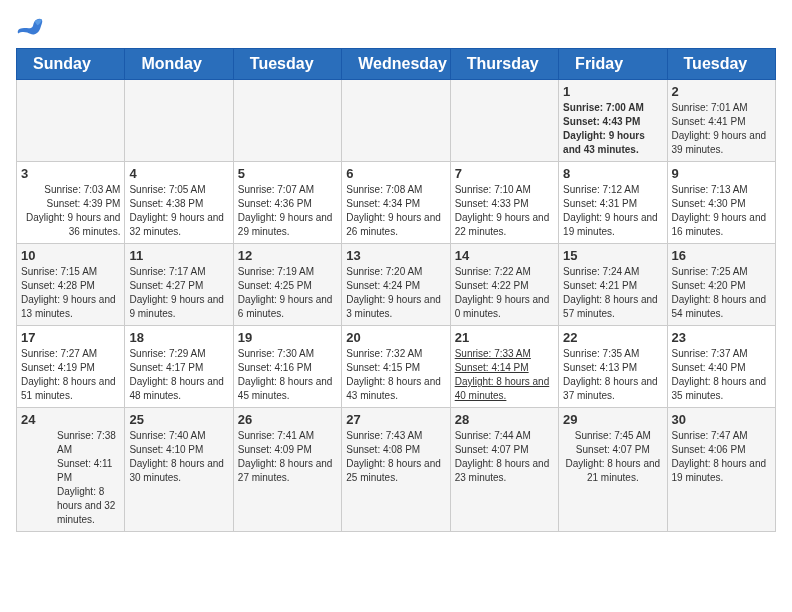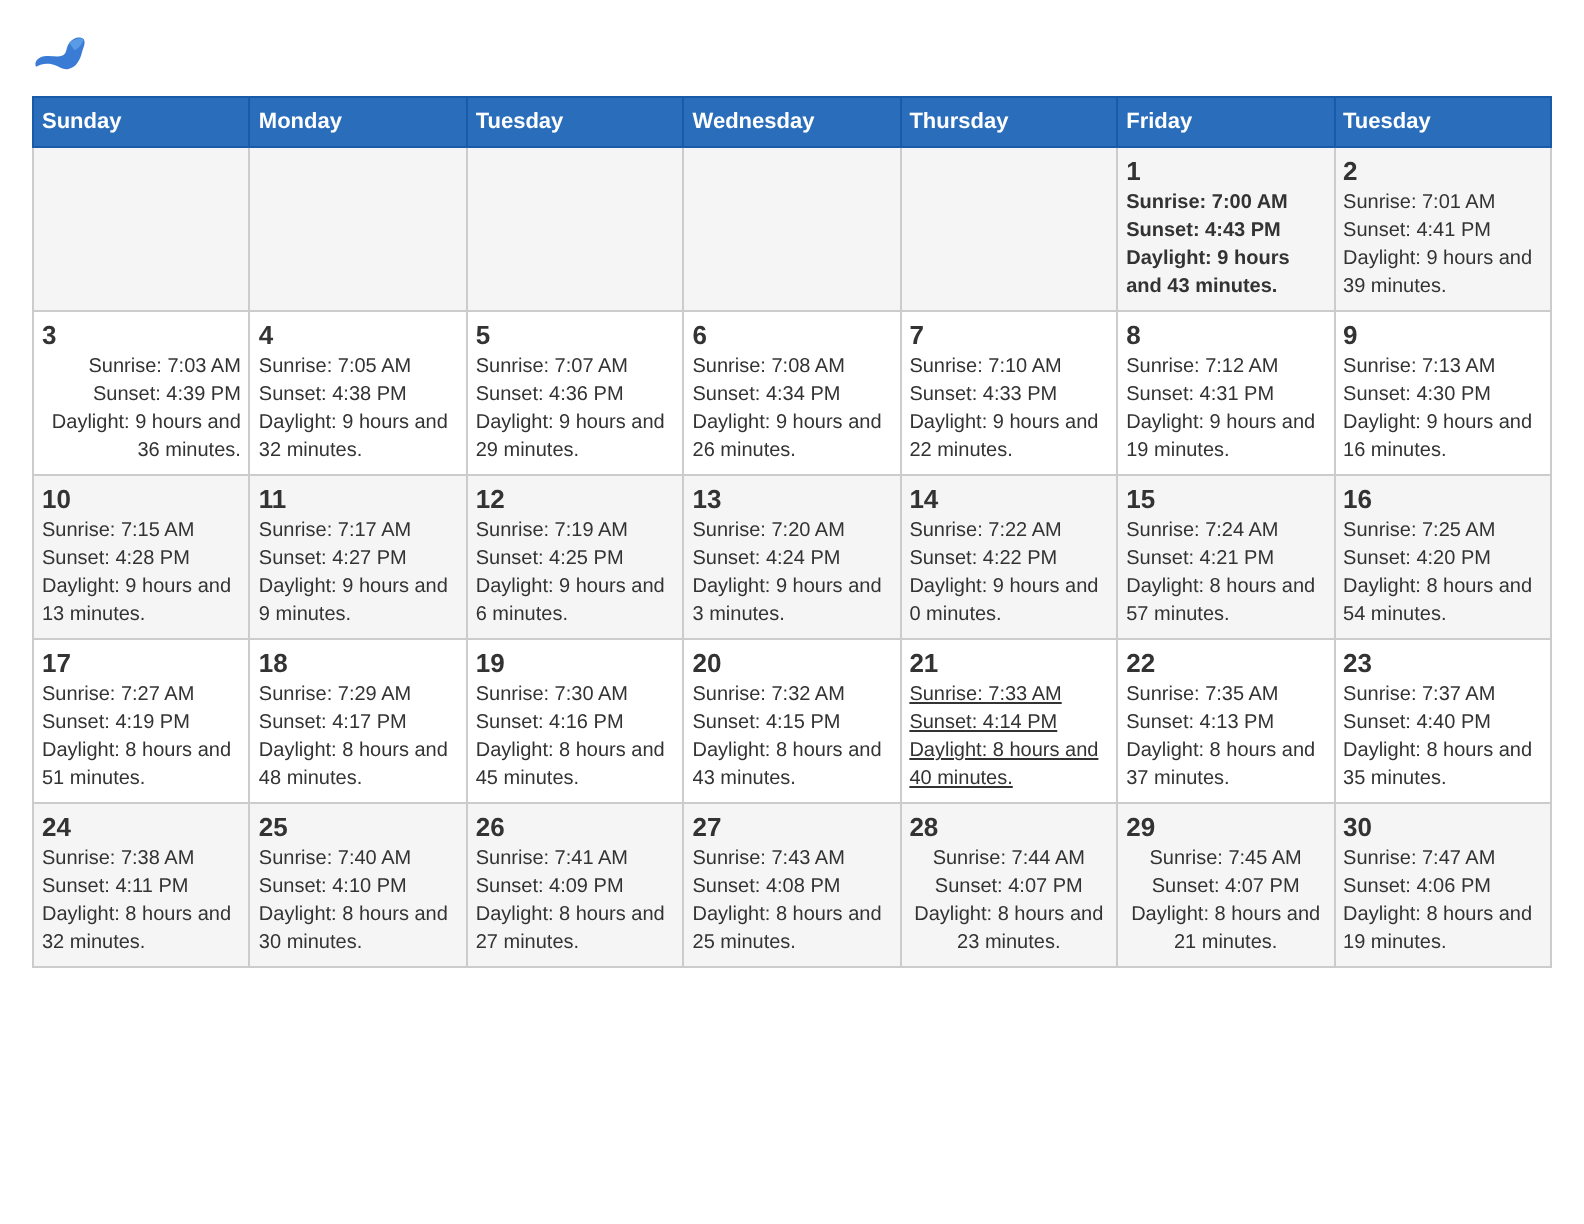--- a/index.html
+++ b/index.html
@@ -48,23 +48,23 @@
       color: #555;
     }
     table {
       width: 100%;
       border-collapse: collapse;
       table-layout: fixed;
     }
     thead tr th {
       background-color: #2a6ebb;
       color: white;
-      font-size: 11px;
+      font-size: 16px;
       font-weight: bold;
-      padding: 6px 4px;
+      padding: 6px 16px;
       text-align: left;
       border: 1px solid #1a5aab;
     }
     tbody tr td {
       vertical-align: top;
       border: 1px solid #ccc;
       padding: 4px;
       font-size: 10px;
       color: #333;
       height: 82px;
@@ -267,21 +267,21 @@
         <td>
           <span class="day-number">23</span>
           <div class="day-detail" style="white-space: pre-line;">Sunrise: 7:37 AM
 Sunset: 4:40 PM
 Daylight: 8 hours and 35 minutes.</div>
         </td>
       </tr>
       <tr>
         <td>
           <span class="day-number">24</span>
-          <div class="day-detail" style="white-space: pre-line;">Sunrise: 7:38 AM
+          <div class="day-detail" style="white-space: pre-line; margin-left: 36px;">Sunrise: 7:38 AM
 Sunset: 4:11 PM
 Daylight: 8 hours and 32 minutes.</div>
         </td>
         <td>
           <span class="day-number">25</span>
           <div class="day-detail" style="white-space: pre-line;">Sunrise: 7:40 AM
 Sunset: 4:10 PM
 Daylight: 8 hours and 30 minutes.</div>
         </td>
         <td>
@@ -291,21 +291,21 @@
 Daylight: 8 hours and 27 minutes.</div>
         </td>
         <td>
           <span class="day-number">27</span>
           <div class="day-detail" style="white-space: pre-line;">Sunrise: 7:43 AM
 Sunset: 4:08 PM
 Daylight: 8 hours and 25 minutes.</div>
         </td>
         <td>
           <span class="day-number">28</span>
-          <div class="day-detail" style="white-space: pre-line; text-align: center;">Sunrise: 7:44 AM
+          <div class="day-detail" style="white-space: pre-line;">Sunrise: 7:44 AM
 Sunset: 4:07 PM
 Daylight: 8 hours and 23 minutes.</div>
         </td>
         <td>
           <span class="day-number">29</span>
           <div class="day-detail" style="white-space: pre-line; text-align: center;">Sunrise: 7:45 AM
 Sunset: 4:07 PM
 Daylight: 8 hours and 21 minutes.</div>
         </td>
         <td>

